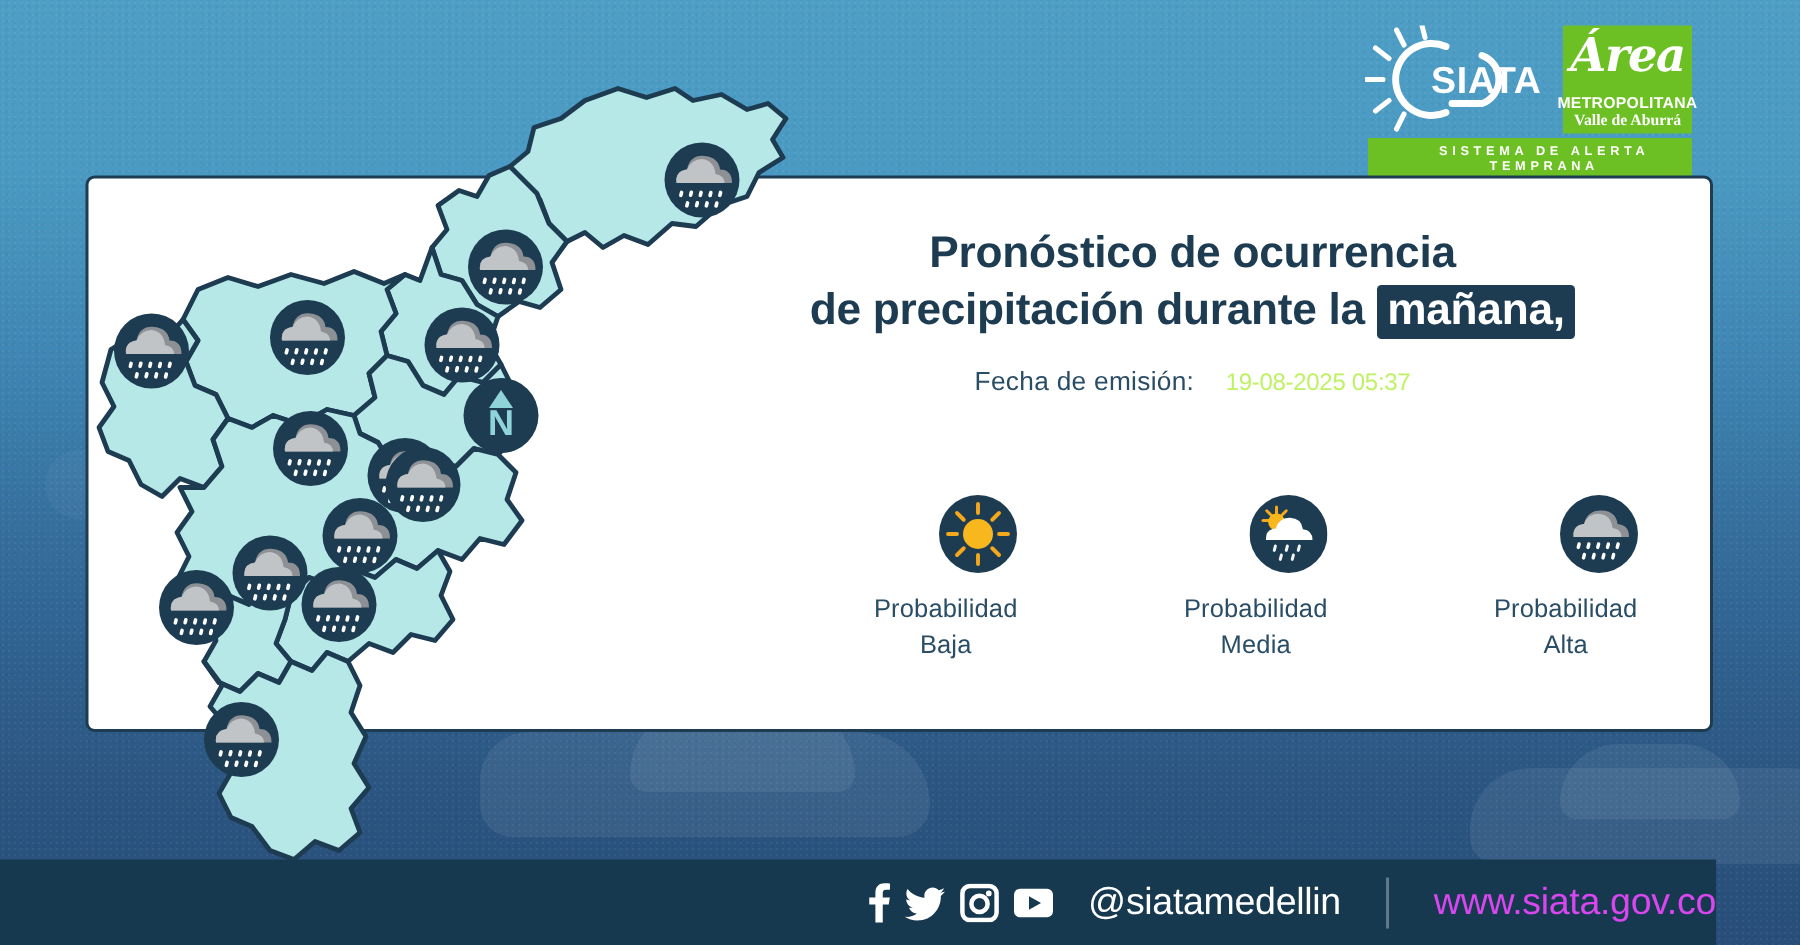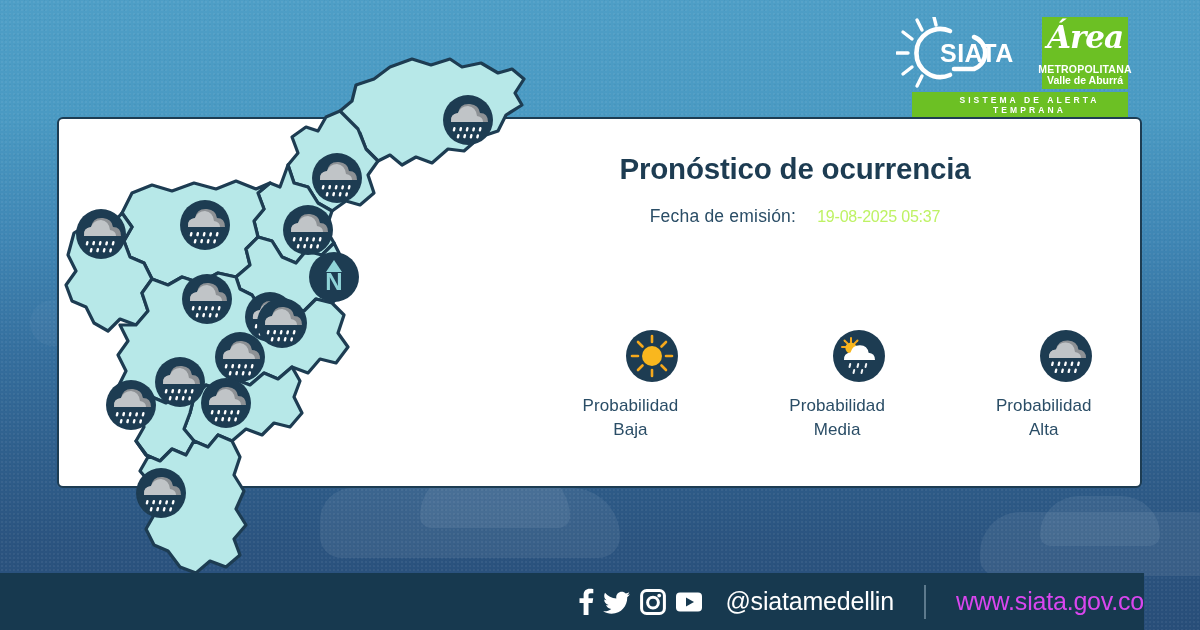--- a/index.html
+++ b/index.html
@@ -44,36 +44,36 @@
       radial-gradient(rgba(0,0,0,0.035) 1px, transparent 1px);
     background-size: 4px 4px, 5px 5px;
     background-position: 0 0, 2px 2px;
   }
 
   
   .logos {
     position: absolute; right: 72px; top: 16px;
     display: flex; flex-direction: column; align-items: flex-end;
   }
-  .logos-row { display: flex; align-items: center; gap: 20px; height: 74px; }
+  .logos-row { display: flex; align-items: center; gap: 6px; height: 74px; }
   .siata-logo { width: 126px; height: 72px; position: relative; }
   .area-logo {
     width: 86px; height: 72px; background: #6cc024;
     position: relative; display: flex; flex-direction: column;
     justify-content: flex-end; align-items: center; padding-bottom: 3px;
   }
   .area-script {
     position: absolute; top: 3px; left: 0; right: 0;
     text-align: center; color: #fff;
     font-family: "DejaVu Serif", serif; font-style: italic;
     font-weight: bold; font-size: 31px; letter-spacing: -1px;
     line-height: 34px;
   }
   .area-l1 { color: #fff; font-size: 10.5px; font-weight: bold; letter-spacing: .2px; line-height: 11px; }
-  .area-l2 { color: #fff; font-size: 10.5px; font-weight: bold; line-height: 11px; }
+  .area-l2 { color: #fff; font-size: 10.5px; font-weight: bold; line-height: 11px; font-family: Liberation Serif, serif; }
   .tagline {
     margin-top: 2px; background: #6cc024; color: #fff;
     font-size: 8.5px; font-weight: bold; letter-spacing: 3.1px;
     padding: 3px 7px 3px 26px; width: 216px; text-align: center;
   }
 
   
   .card {
     position: absolute;
     left: 57px; top: 117px; width: 1085px; height: 371px;
@@ -275,20 +275,24 @@
         <use href="#rain-icon-g" transform="translate(71,360)"></use>
         <use href="#rain-icon-g" transform="translate(166,358)"></use>
         <use href="#rain-icon-g" transform="translate(101,448)"></use>
       </g>
     </svg>
   </div>
 
   <div class="content">
     <div class="headline">
       <div>Pronóstico de ocurrencia</div>
+      <div>
+        <span>de precipitación durante la</span>
+        <span class="hl-chip">mañana,</span>
+      </div>
     </div>
     <div class="emission">
       <span class="emission-label">Fecha de emisión:</span>
       <span class="emission-value">19-08-2025 05:37</span>
     </div>
   </div>
 
   <div class="legend">
 
     <div class="legend-item">

